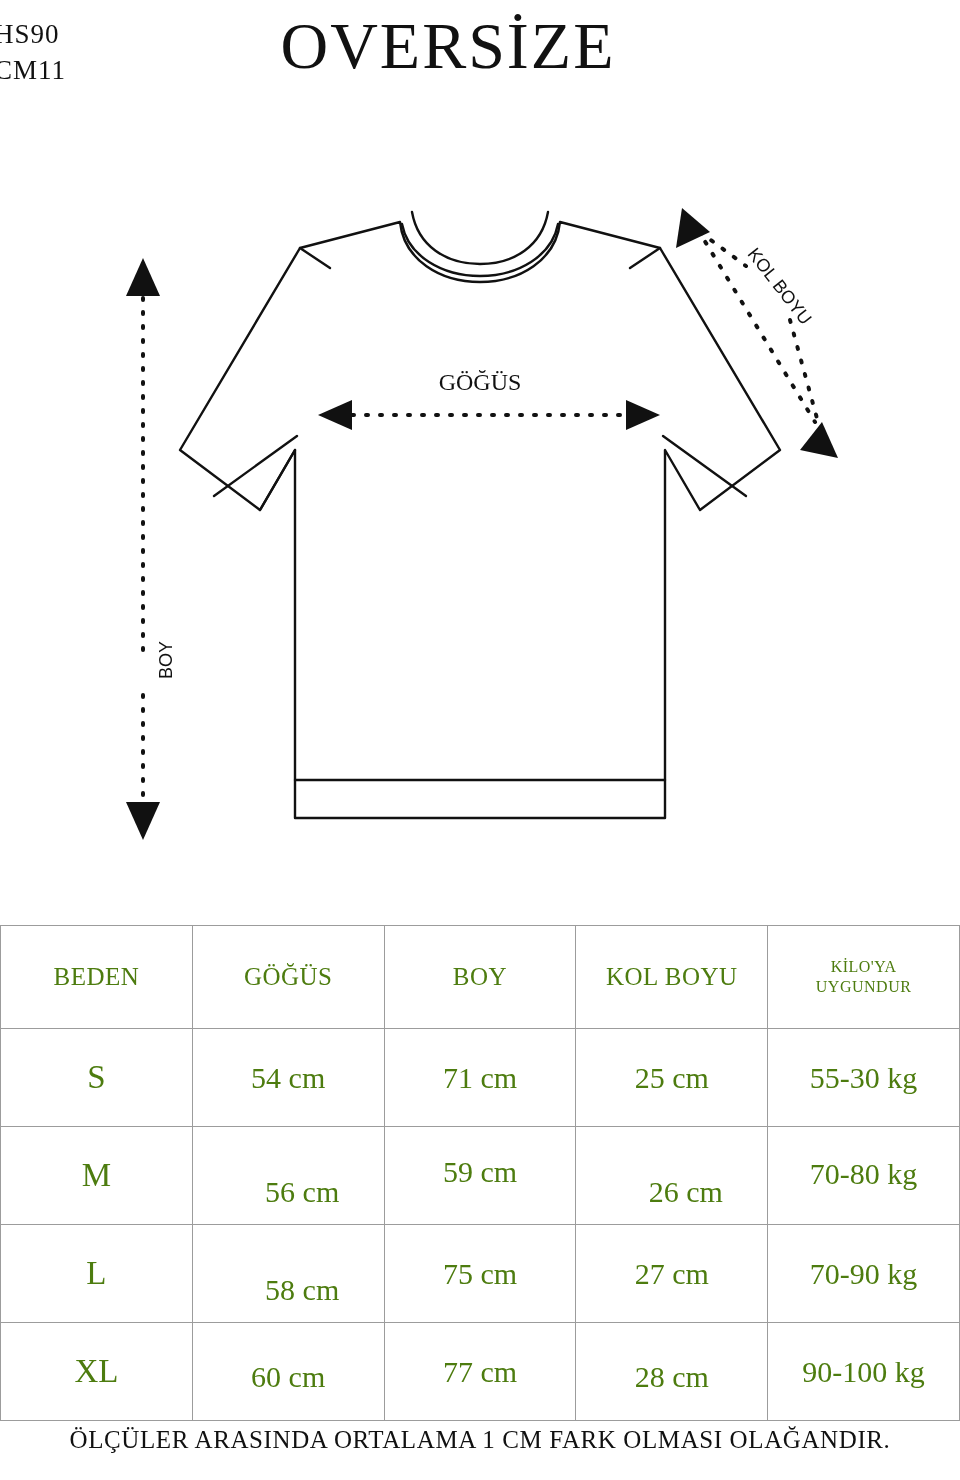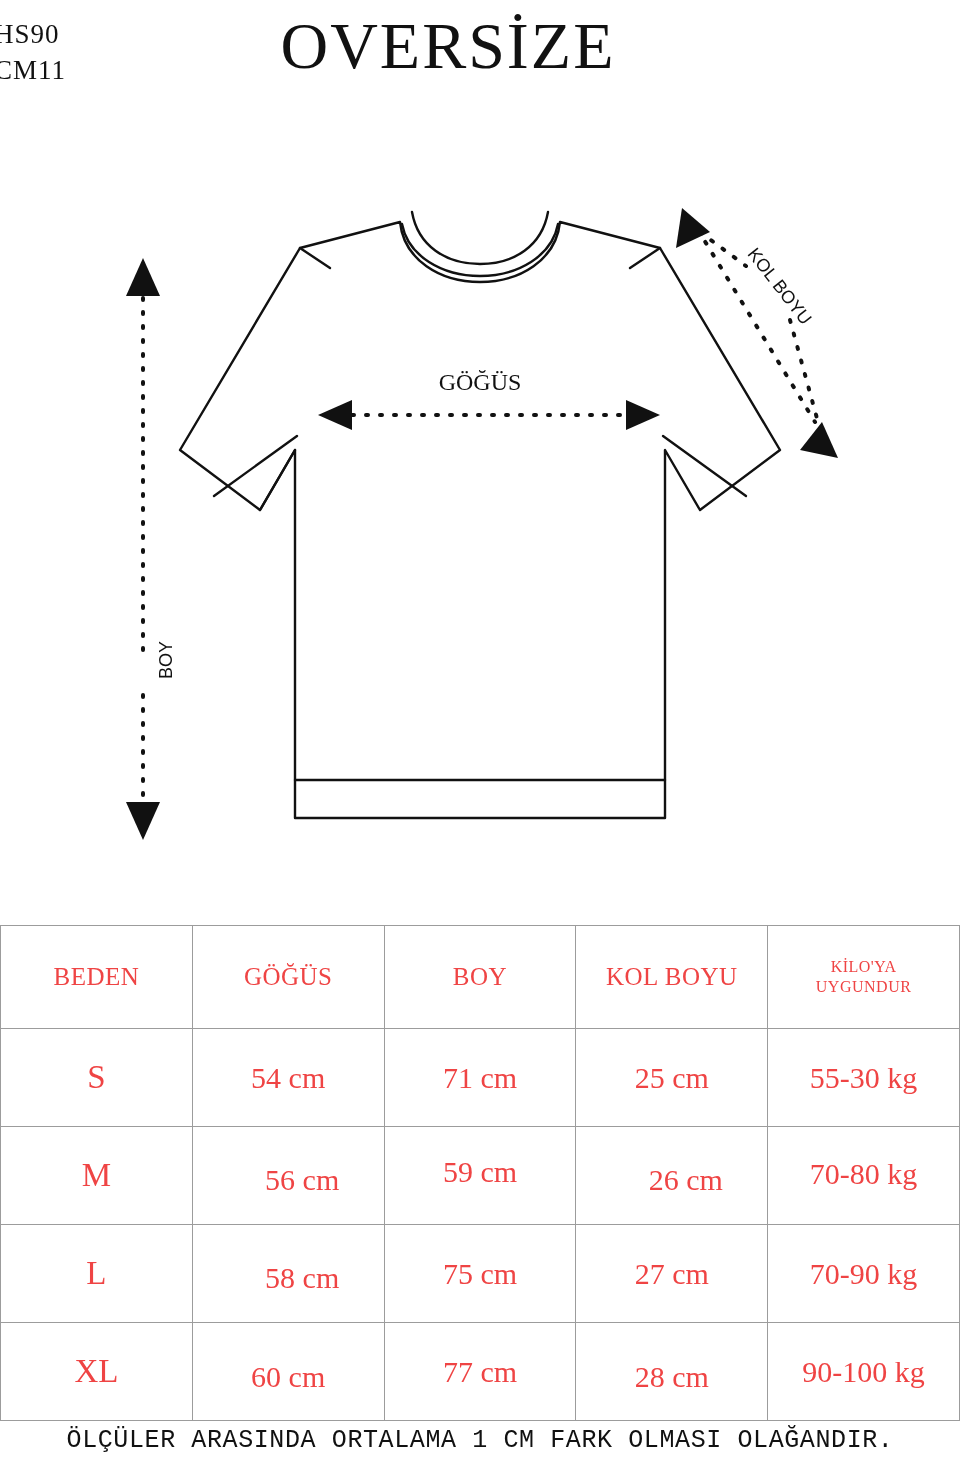--- a/index.html
+++ b/index.html
@@ -63,21 +63,21 @@
     border-collapse: collapse;
     width: 960px;
     table-layout: fixed;
   }
   table.size-table th,
   table.size-table td {
     border: 1px solid #9c9c9c;
     text-align: center;
     vertical-align: middle;
     font-family: "Liberation Serif", serif;
-    color: #ef4444;
+    color: #4d7c0f;
   }
   table.size-table thead th {
     height: 100px;
     font-weight: normal;
     font-size: 25px;
     letter-spacing: 0.5px;
     border-top: 1px solid #9c9c9c;
   }
   table.size-table thead th.two-line {
     font-size: 16px;
@@ -85,34 +85,34 @@
   }
   table.size-table tbody td {
     height: 95px;
     font-size: 30px;
   }
   table.size-table tbody td.size-label {
     font-size: 33px;
   }
   
   .nudge-a { position: relative; top: -4px; }
-  .nudge-b { position: relative; top: 4px; padding-left: 29px; }
+  .nudge-b { position: relative; top: 16px; padding-left: 29px; }
   .nudge-c { position: relative; top: -2px; }
   .nudge-d { position: relative; top: 5px; }
 
   
   .head-row { position: relative; }
 
   .footnote {
     position: absolute;
     left: 0;
     top: 1426px;
     width: 960px;
     text-align: center;
-    font-family: Liberation Mono, monospace;
+    font-family: Liberation Serif, serif;
     font-size: 25px;
     letter-spacing: 0.6px;
     color: #111;
   }
 </style>
 </head>
 <body>
 
 <div class="codes">
   <div>HS90</div>

